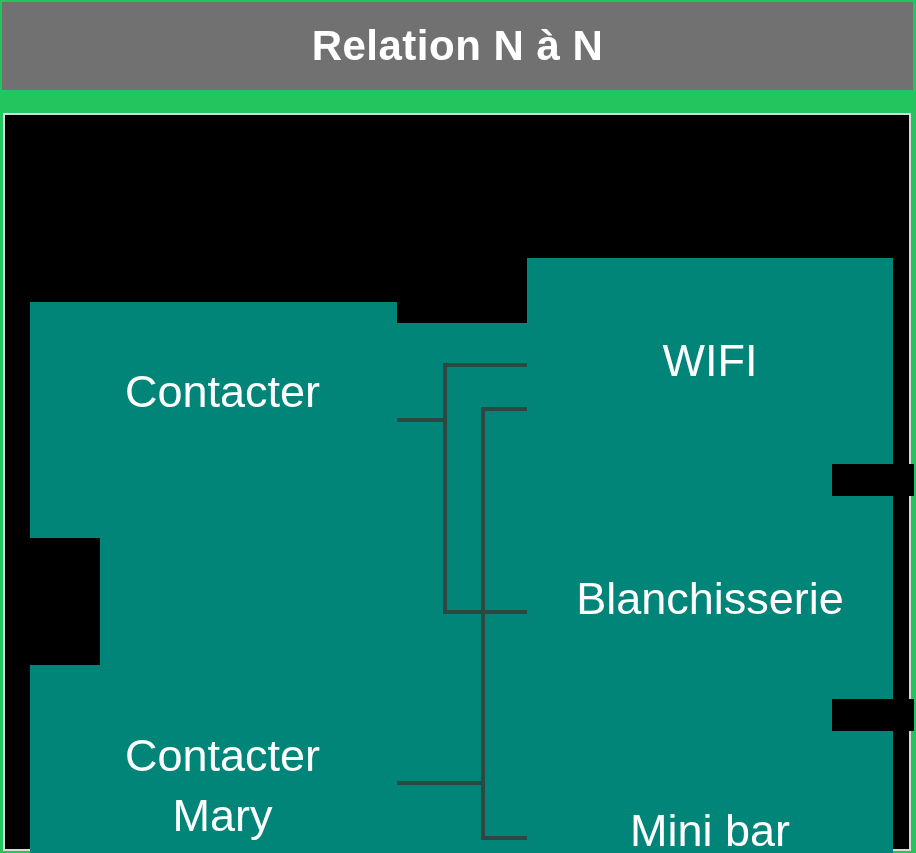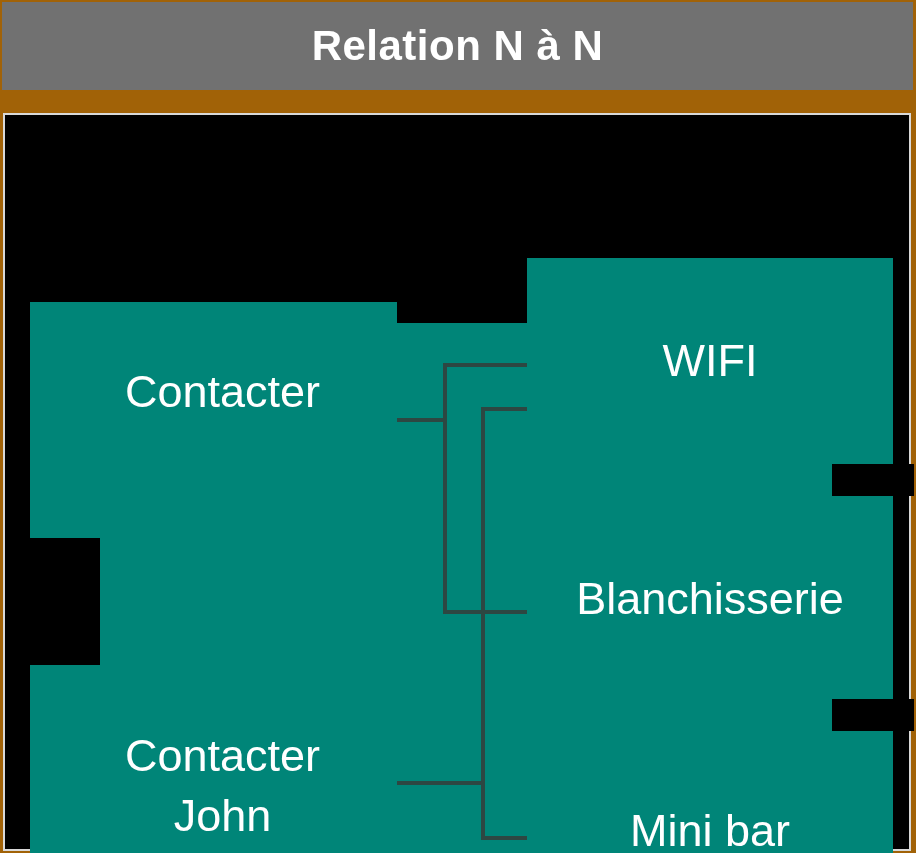--- a/index.html
+++ b/index.html
@@ -4,21 +4,21 @@
 <style>
   html, body {
     margin: 0;
     padding: 0;
     background: #000;
   }
   #screen {
     position: relative;
     width: 916px;
     height: 853px;
-    background: #a16207;
+    background: #22c55e;
     overflow: hidden;
     font-family: "Liberation Sans", sans-serif;
   }
   
   .title-bar {
     position: absolute;
     left: 2px; top: 2px;
     width: 911px; height: 88px;
     background: #717171;
     display: flex;
@@ -112,21 +112,21 @@
     <div class="seg seg-mary-vert"></div>
     <div class="seg seg-mary-wifi"></div>
     <div class="seg seg-mary-minibar"></div>
 
     <div class="entity-label label-john">
       <span>Contacter</span>
     </div>
 
     <div class="entity-label label-mary">
       <span>Contacter</span>
-      <span>John</span>
+      <span>Mary</span>
     </div>
 
     <div class="entity-label label-wifi">WIFI</div>
 
     <div class="entity-label label-blanch">Blanchisserie</div>
 
     <div class="entity-label label-minibar">Mini bar</div>
 
   </div>
 </div>

